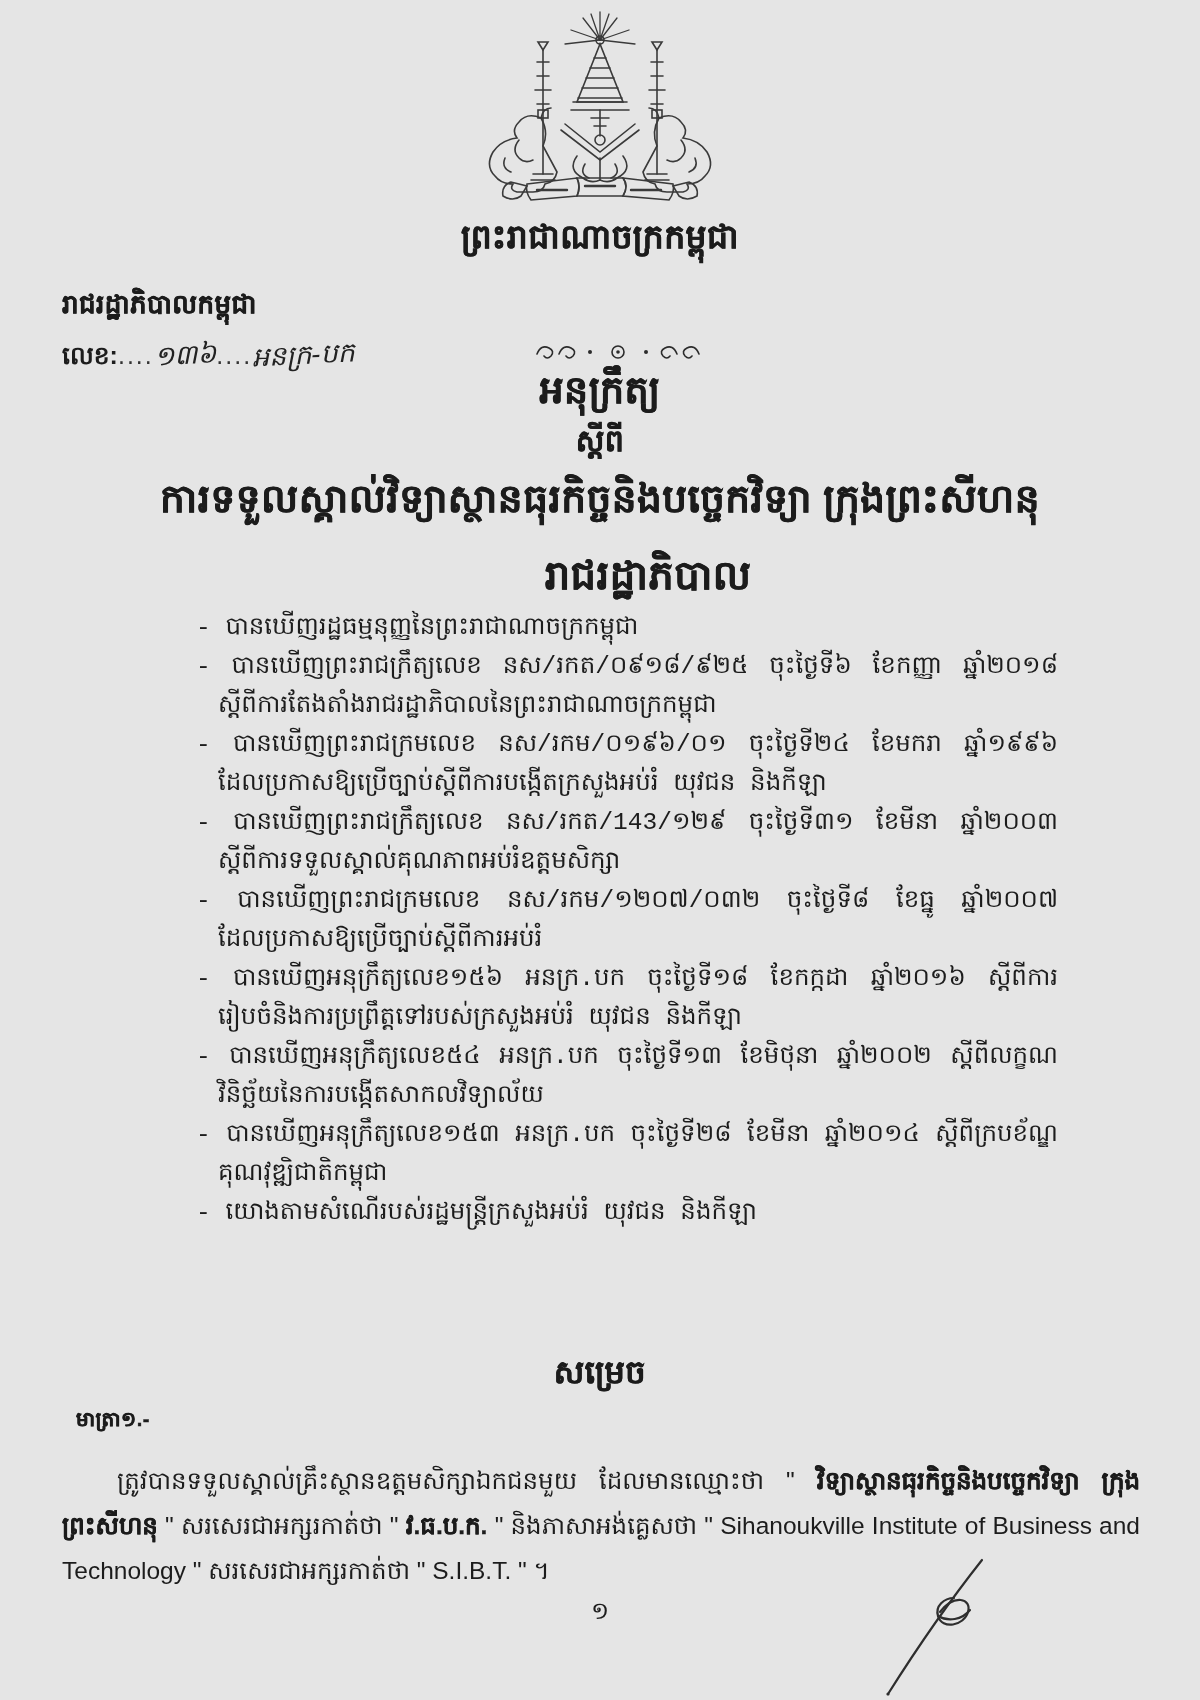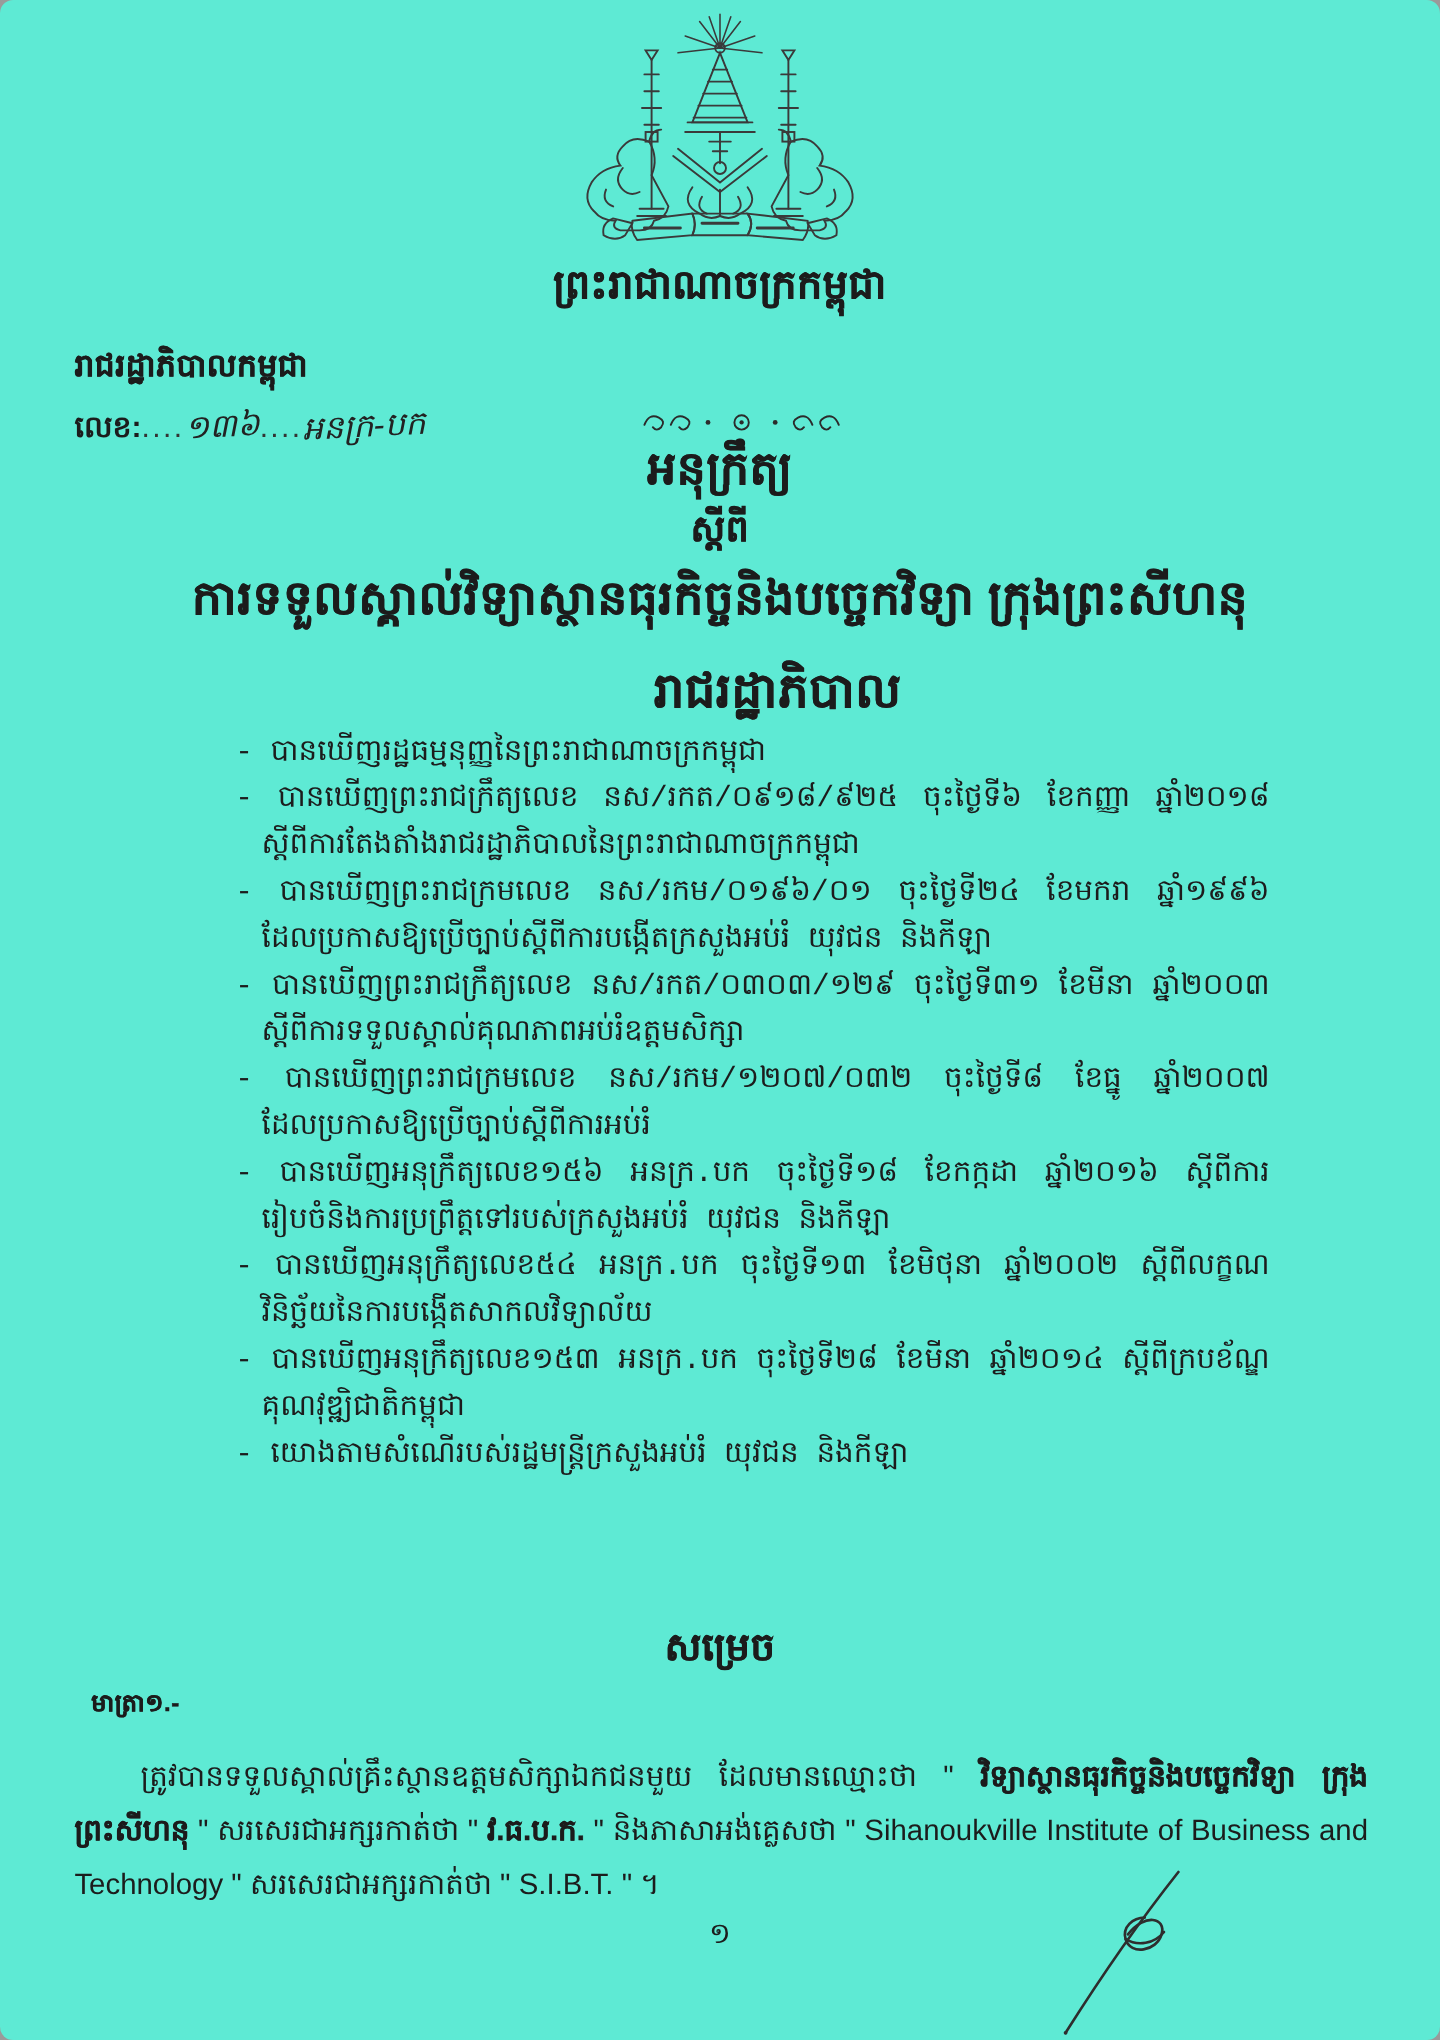--- a/index.html
+++ b/index.html
@@ -1,20 +1,19 @@
 <!DOCTYPE html>
 <html><head>
 <meta charset="utf-8">
 <style>
   html,body{margin:0;padding:0;background:#9a9a9a;}
   .page{
     position:relative;width:1200px;height:1700px;margin:0 auto;
-    background:#5eead4;color:#1c1c1c;overflow:hidden;
+    background:#e5e5e5;color:#1c1c1c;overflow:hidden;
     font-family:"Liberation Sans","DejaVu Sans",sans-serif;
-    border-radius:11px;
   }
   .abs{position:absolute;}
   .center{left:0;width:100%;text-align:center;}
   
   .muol{font-weight:bold;letter-spacing:0.5px;-webkit-text-stroke:0.4px #1c1c1c;}
   .kingdom-title{top:216px;font-size:33px;}
   .gov-label{left:62px;top:288px;font-size:26px;}
   .motto{top:286px;font-size:27px;word-spacing:22px;}
   .number-line{left:62px;top:338px;font-size:25px;font-weight:bold;}
   .number-line .dots{font-weight:normal;letter-spacing:2px;color:#333;}
@@ -132,21 +131,21 @@
   <div class="abs preamble">
     <ul>
 
         <li>បានឃើញរដ្ឋធម្មនុញ្ញនៃព្រះរាជាណាចក្រកម្ពុជា</li>
 
         <li>បានឃើញព្រះរាជក្រឹត្យលេខ នស/រកត/០៩១៨/៩២៥ ចុះថ្ងៃទី៦ ខែកញ្ញា ឆ្នាំ២០១៨ ស្តីពីការតែងតាំងរាជរដ្ឋាភិបាលនៃព្រះរាជាណាចក្រកម្ពុជា</li>
 
 
         <li>បានឃើញព្រះរាជក្រមលេខ នស/រកម/០១៩៦/០១ ចុះថ្ងៃទី២៤ ខែមករា ឆ្នាំ១៩៩៦ ដែលប្រកាសឱ្យប្រើច្បាប់ស្តីពីការបង្កើតក្រសួងអប់រំ យុវជន និងកីឡា</li>
 
-        <li>បានឃើញព្រះរាជក្រឹត្យលេខ នស/រកត/០៣០៣/១២៩ ចុះថ្ងៃទី៣១ ខែមីនា ឆ្នាំ២០០៣ ស្តីពីការទទួលស្គាល់គុណភាពអប់រំឧត្តមសិក្សា</li>
+        <li>បានឃើញព្រះរាជក្រឹត្យលេខ នស/រកត/143/១២៩ ចុះថ្ងៃទី៣១ ខែមីនា ឆ្នាំ២០០៣ ស្តីពីការទទួលស្គាល់គុណភាពអប់រំឧត្តមសិក្សា</li>
 
         <li>បានឃើញព្រះរាជក្រមលេខ នស/រកម/១២០៧/០៣២ ចុះថ្ងៃទី៨ ខែធ្នូ ឆ្នាំ២០០៧ ដែលប្រកាសឱ្យប្រើច្បាប់ស្តីពីការអប់រំ</li>
 
         <li>បានឃើញអនុក្រឹត្យលេខ១៥៦ អនក្រ.បក ចុះថ្ងៃទី១៨ ខែកក្កដា ឆ្នាំ២០១៦ ស្តីពីការរៀបចំនិងការប្រព្រឹត្តទៅរបស់ក្រសួងអប់រំ យុវជន និងកីឡា</li>
 
         <li>បានឃើញអនុក្រឹត្យលេខ៥៤ អនក្រ.បក ចុះថ្ងៃទី១៣ ខែមិថុនា ឆ្នាំ២០០២ ស្តីពីលក្ខណវិនិច្ឆ័យនៃការបង្កើតសាកលវិទ្យាល័យ</li>
 
         <li>បានឃើញអនុក្រឹត្យលេខ១៥៣ អនក្រ.បក ចុះថ្ងៃទី២៨ ខែមីនា ឆ្នាំ២០១៤ ស្តីពីក្របខ័ណ្ឌគុណវុឌ្ឍិជាតិកម្ពុជា</li>
 
         <li>យោងតាមសំណើរបស់រដ្ឋមន្ត្រីក្រសួងអប់រំ យុវជន និងកីឡា</li>

